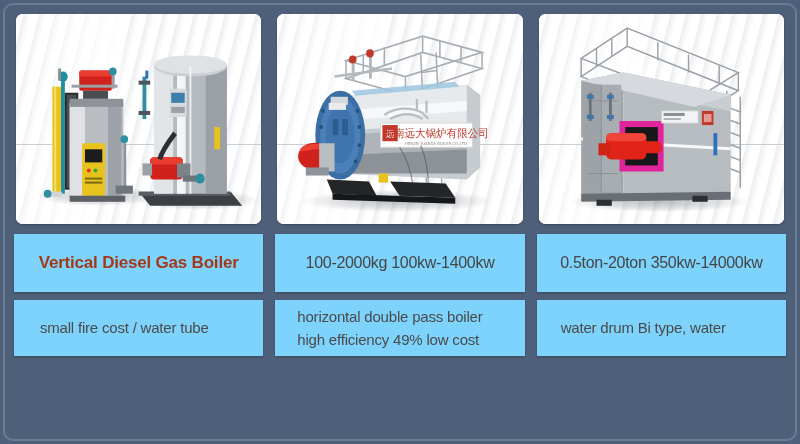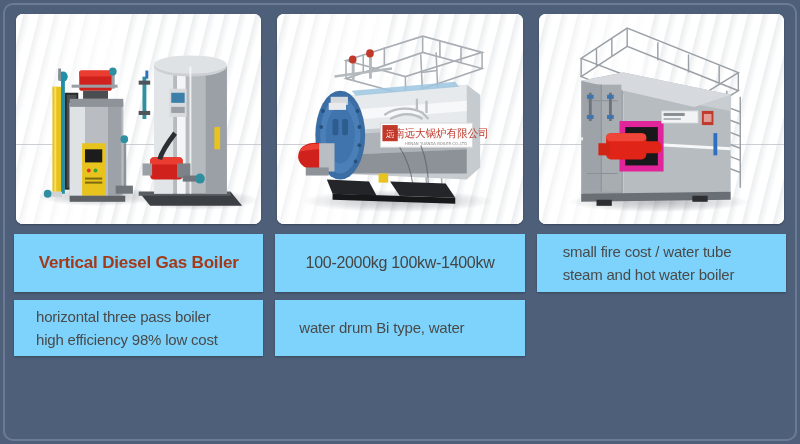--- a/index.html
+++ b/index.html
@@ -319,27 +319,27 @@
 
         <polygon points="44,178 200,176 200,184 44,186" fill="#6a6f75"></polygon>
         <rect x="60" y="184" width="16" height="6" fill="#2c2e31"></rect>
         <rect x="160" y="180" width="16" height="6" fill="#2c2e31"></rect>
       </svg>
     </div>
 
     <div class="cell title">Vertical Diesel Gas Boiler</div>
 
     <div class="cell spec">100-2000kg  100kw-1400kw</div>
+    <div class="cell spec">0.5ton-20ton 350kw-14000kw</div>
 
     <div class="cell desc">
       <span>small fire cost  / water tube</span>
-      <span>steam and hot water boiler</span>
     </div>
     <div class="cell desc c2">
-      <span>horizontal three pass boiler</span>
-      <span>high efficiency 98% low cost</span>
+      <span>horizontal double pass boiler</span>
+      <span>high efficiency 49% low cost</span>
     </div>
     <div class="cell desc c3">
       <span>water drum Bi type, water</span>
     </div>
 
   </div>
 </div>
 
 </body></html>

